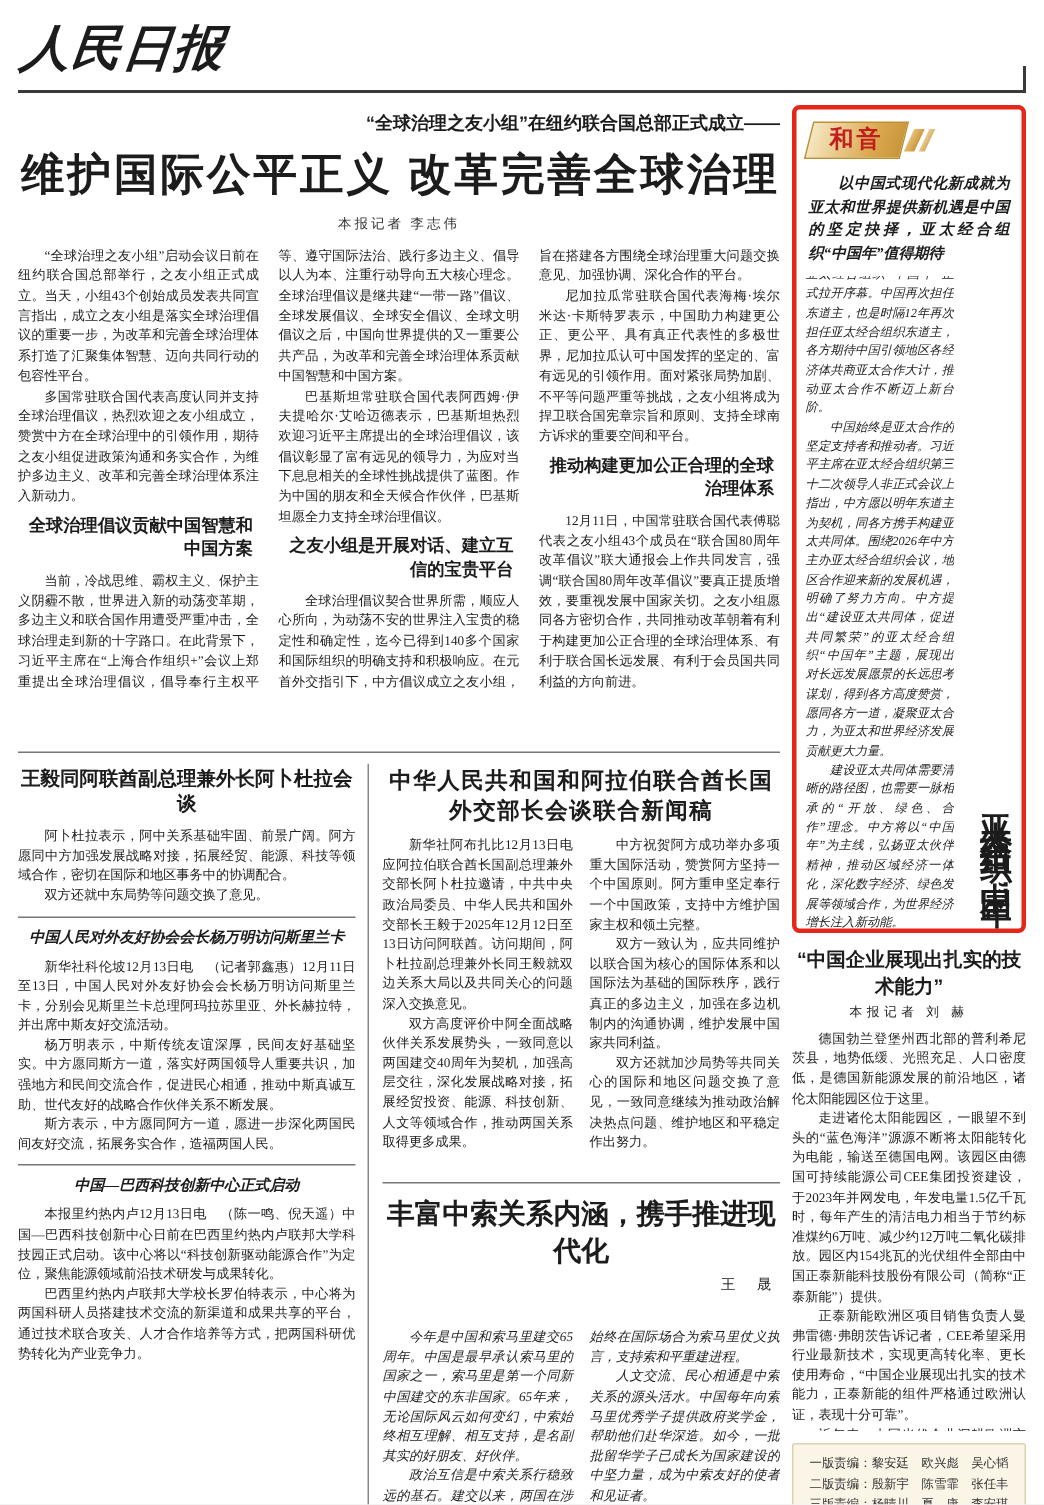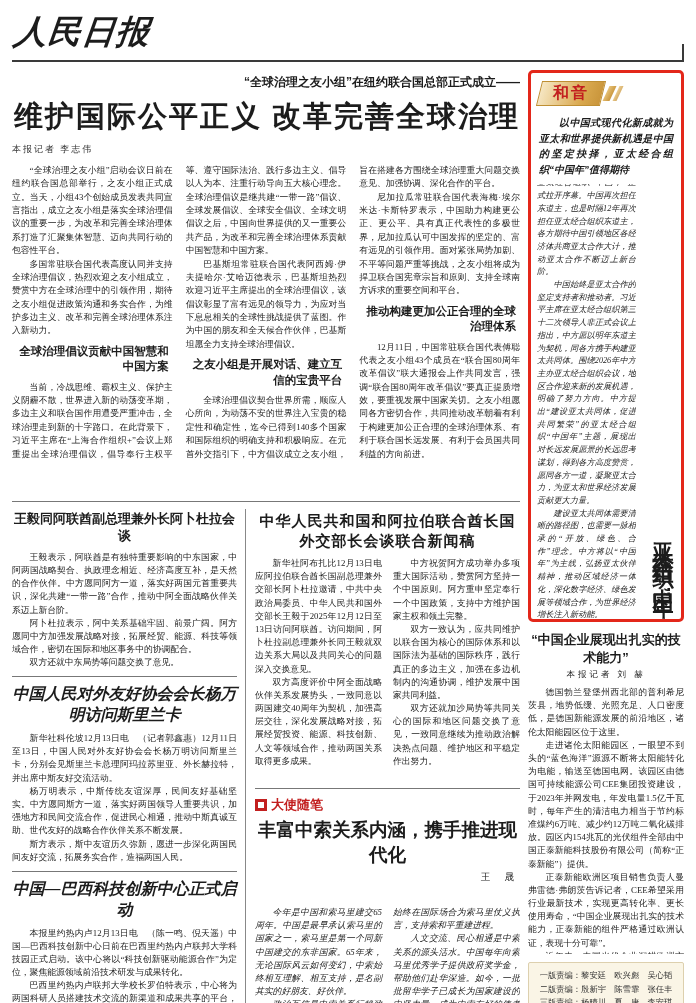--- a/index.html
+++ b/index.html
@@ -19,34 +19,34 @@
   .header-rule .hook { position:absolute; right:0; bottom:0; width:2px; height:16px; background:#3a3a3a; }
 
   
   .main { display:flex; gap:8px; padding:2px 12px 0; }
   .left-region { width:508px; flex:none; }
   .right-region { width:156px; flex:none; }
 
   
   .kicker { text-align:right; font-weight:bold; font-size:12px; font-family:"Liberation Sans",sans-serif; margin:4px 0 6px; }
   .headline { text-align:right; font-weight:bold; font-size:29px; letter-spacing:2px; font-family:"Liberation Sans",sans-serif; margin-bottom:6px; }
-  .byline { text-align:left; font-size:9px; color:#333; margin-bottom:8px; letter-spacing:2px; }
+  .byline { text-align:center; font-size:9px; color:#333; margin-bottom:8px; letter-spacing:2px; }
   .lead-cols { column-count:3; column-gap:13px; height:330px; overflow:hidden; font-size:8.8px; line-height:1.52; text-align:justify; }
   .lead-cols p { text-indent:2em; }
   .col-subhead { font-weight:bold; font-size:11.5px; font-family:Liberation Sans, sans-serif; text-align:right; line-height:1.35; margin:6px 4px; text-indent:0 !important; }
 
   .rule { border-top:1px solid #777; margin:7px 0; }
 
   
   .band { display:flex; margin-top:4px; height:524px; overflow:hidden; }
   .band-left { width:234px; flex:none; padding-right:8px; border-right:1px solid #888; }
   .band-mid { flex:1; padding-left:9px; }
   .art-title { font-weight:bold; font-family:"Liberation Sans",sans-serif; text-align:center; line-height:1.3; }
   .t-13 { font-size:13px; margin:2px 0 6px; }
-  .t-kai { font-size:16px; margin:4px 0 6px; font-family:"Liberation Serif",serif; font-style:italic;text-align:center; }
+  .t-kai { font-size:10px; margin:4px 0 6px; font-family:"Liberation Serif",serif; font-style:italic;text-align:center; }
   .t-15 { font-size:15px; margin:2px 0 7px; letter-spacing:1px; }
   .body-sm { font-size:8.8px; line-height:1.5; text-align:justify; }
   .body-sm p { text-indent:2em; }
   .joint-cols { column-count:2; column-gap:11px; height:224px; overflow:hidden; }
   .amb-wrap { margin-top:2px; }
   .col-label { display:flex; align-items:center; gap:4px; color:#c21f1f; font-weight:bold; font-size:13px; font-family:"Liberation Sans",sans-serif; margin:2px 0 3px; }
   .col-icon { width:12px; height:12px; border:3px solid #c21f1f; display:inline-block; }
   .amb-title { font-weight:bold; font-size:18.5px; font-family:"Liberation Sans",sans-serif; text-align:center; margin:2px 0 4px; }
   .amb-author { text-align:right; font-size:9.5px; letter-spacing:6px; margin-bottom:22px; }
   .amb-cols { column-count:2; column-gap:11px; height:186px; overflow:hidden; font-style:italic; }
@@ -109,32 +109,31 @@
       </div>
 
       <div class="rule"></div>
 
       <div class="band">
 
         <div class="band-left">
           <div>
             <div class="art-title t-13">王毅同阿联酋副总理兼外长阿卜杜拉会谈</div>
             <div class="body-sm">
-              <p>王毅表示，阿联酋是有独特重要影响的中东国家，中阿两国战略契合、执政理念相近、经济高度互补，是天然的合作伙伴。中方愿同阿方一道，落实好两国元首重要共识，深化共建“一带一路”合作，推动中阿全面战略伙伴关系迈上新台阶。</p>
               <p>阿卜杜拉表示，阿中关系基础牢固、前景广阔。阿方愿同中方加强发展战略对接，拓展经贸、能源、科技等领域合作，密切在国际和地区事务中的协调配合。</p>
               <p>双方还就中东局势等问题交换了意见。</p>
             </div>
           </div>
           <div class="rule"></div>
           <div>
             <div class="art-title t-kai">中国人民对外友好协会会长杨万明访问斯里兰卡</div>
             <div class="body-sm">
               <p>新华社科伦坡12月13日电　（记者郭鑫惠）12月11日至13日，中国人民对外友好协会会长杨万明访问斯里兰卡，分别会见斯里兰卡总理阿玛拉苏里亚、外长赫拉特，并出席中斯友好交流活动。</p>
               <p>杨万明表示，中斯传统友谊深厚，民间友好基础坚实。中方愿同斯方一道，落实好两国领导人重要共识，加强地方和民间交流合作，促进民心相通，推动中斯真诚互助、世代友好的战略合作伙伴关系不断发展。</p>
-              <p>斯方表示，斯中友谊历久弥新，愿进一步深化两国民间友好交流，拓展务实合作，造福两国人民。</p>
+              <p>斯方表示，中方愿同阿方一道，愿进一步深化两国民间友好交流，拓展务实合作，造福两国人民。</p>
             </div>
           </div>
           <div class="rule"></div>
           <div>
             <div class="art-title t-kai">中国—巴西科技创新中心正式启动</div>
             <div class="body-sm">
               <p>本报里约热内卢12月13日电　（陈一鸣、倪天遥）中国—巴西科技创新中心日前在巴西里约热内卢联邦大学科技园正式启动。该中心将以“科技创新驱动能源合作”为定位，聚焦能源领域前沿技术研发与成果转化。</p>
               <p>巴西里约热内卢联邦大学校长罗伯特表示，中心将为两国科研人员搭建技术交流的新渠道和成果共享的平台，通过技术联合攻关、人才合作培养等方式，把两国科研优势转化为产业竞争力。</p>
 
             </div>
@@ -147,24 +146,20 @@
             <div class="joint-cols body-sm">
               <p>新华社阿布扎比12月13日电　应阿拉伯联合酋长国副总理兼外交部长阿卜杜拉邀请，中共中央政治局委员、中华人民共和国外交部长王毅于2025年12月12日至13日访问阿联酋。访问期间，阿卜杜拉副总理兼外长同王毅就双边关系大局以及共同关心的问题深入交换意见。</p>
               <p>双方高度评价中阿全面战略伙伴关系发展势头，一致同意以两国建交40周年为契机，加强高层交往，深化发展战略对接，拓展经贸投资、能源、科技创新、人文等领域合作，推动两国关系取得更多成果。</p>
               <p>中方祝贺阿方成功举办多项重大国际活动，赞赏阿方坚持一个中国原则。阿方重申坚定奉行一个中国政策，支持中方维护国家主权和领土完整。</p>
               <p>双方一致认为，应共同维护以联合国为核心的国际体系和以国际法为基础的国际秩序，践行真正的多边主义，加强在多边机制内的沟通协调，维护发展中国家共同利益。</p>
               <p>双方还就加沙局势等共同关心的国际和地区问题交换了意见，一致同意继续为推动政治解决热点问题、维护地区和平稳定作出努力。</p>
             </div>
           </div>
           <div class="rule"></div>
           <div class="amb-wrap">
-            <div class="col-label">
-              <span class="col-icon"></span>
-              <span>大使随笔</span>
-            </div>
             <div class="amb-title">丰富中索关系内涵，携手推进现代化</div>
             <div class="amb-author">王 晟</div>
             <div class="amb-cols body-sm">
               <p>今年是中国和索马里建交65周年。中国是最早承认索马里的国家之一，索马里是第一个同新中国建交的东非国家。65年来，无论国际风云如何变幻，中索始终相互理解、相互支持，是名副其实的好朋友、好伙伴。</p>
               <p>政治互信是中索关系行稳致远的基石。建交以来，两国在涉及彼此核心利益和重大关切问题上坚定相互支持。1971年，索马里作为“两阿提案”联合提案国，坚决支持恢复中华人民共和国在联合国的一切合法权利。中国也始终在国际场合为索马里仗义执言，支持索和平重建进程。</p>
               <p>人文交流、民心相通是中索关系的源头活水。中国每年向索马里优秀学子提供政府奖学金，帮助他们赴华深造。如今，一批批留华学子已成长为国家建设的中坚力量，成为中索友好的使者和见证者。</p>
               <p>当前，索马里正处于国家重建的关键阶段，中国式现代化为索实现发展振兴提供了新启示。中方愿同索方一道，高质量共建“一带一路”，落实全球发展倡议，不断丰富中索关系内涵，携手推进现代化，更好造福两国人民。</p>
 
             </div>
           </div>

